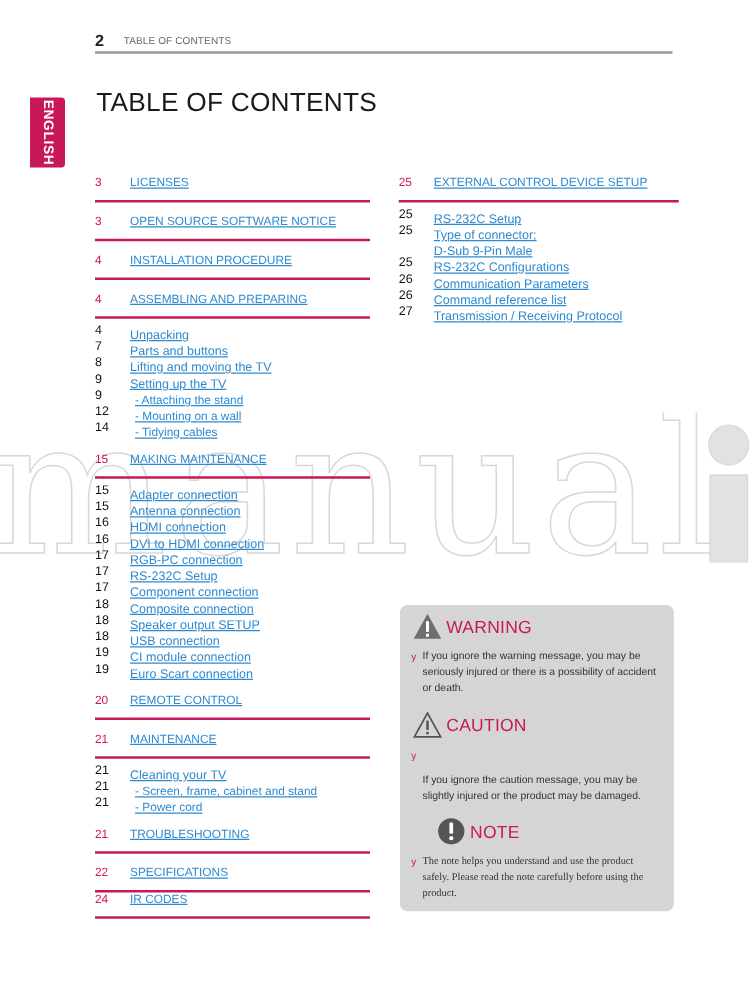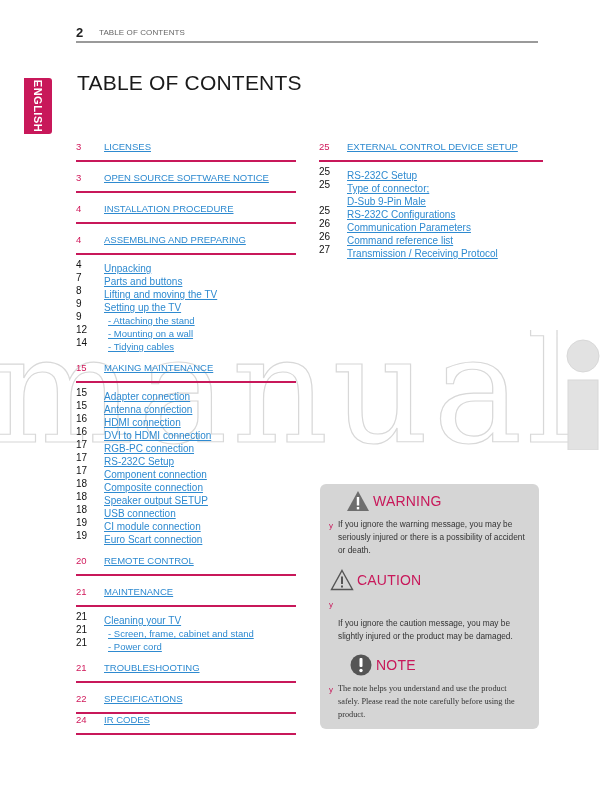--- a/index.html
+++ b/index.html
@@ -261,21 +261,21 @@
       <div class="item">
           <span class="num">27</span>
           <a class="lbl">Transmission / Receiving Protocol</a>
         </div>
     </div>
   </div>
 </div>
 
 <div class="notice">
 
-  <div class="nb" style="top:6px;padding-left:16px;">
+  <div class="nb" style="top:6px;">
     <div class="head">
       <svg class="ico" viewBox="0 0 24 22">
         <polygon points="12,1 23,21 1,21" fill="#6e6e6e"></polygon>
         <rect x="10.8" y="7" width="2.4" height="8.5" fill="#fff"></rect>
         <rect x="10.8" y="17" width="2.4" height="2.4" fill="#fff"></rect>
       </svg>
       <span class="htxt">WARNING</span>
     </div>
     <span class="bul" style="top:31px;">y</span>
     <div class="body" style="top:28px;">If you ignore the warning message, you may be seriously injured or there is a possibility of accident or death.</div>

